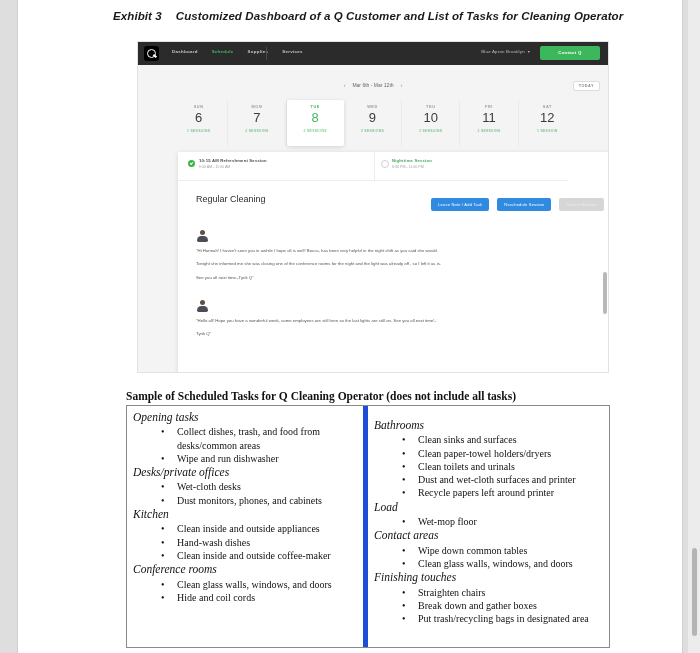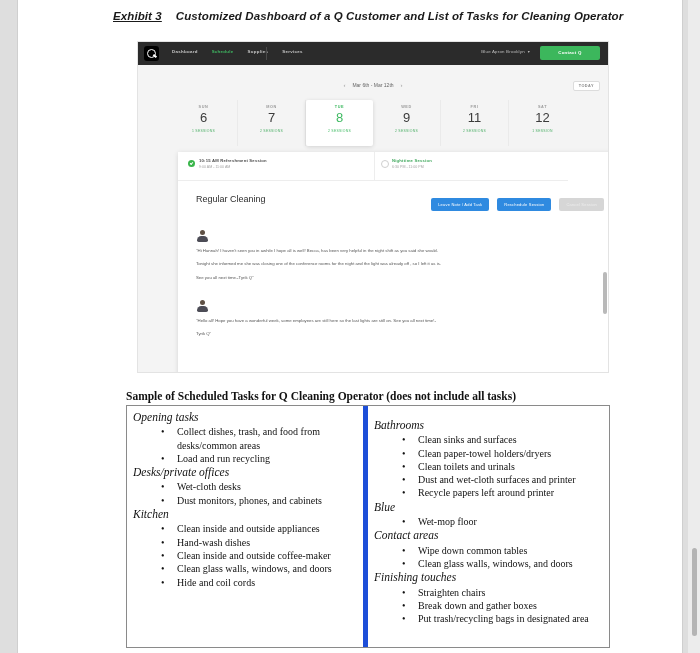--- a/index.html
+++ b/index.html
@@ -21,21 +21,21 @@
     position:absolute;right:3px;top:548px;width:5px;height:88px;background:#b4b4b4;border-radius:3px;
   }
 
   
   .exhibit-title{
     position:absolute;left:95px;top:10px;width:545px;
     font-family:"Liberation Sans", sans-serif;
     font-weight:bold;font-style:italic;font-size:11.5px;color:#1a1a1a;
     letter-spacing:.1px;
   }
-  .exhibit-title .num{margin-right:14px;text-decoration:underline;}
+  .exhibit-title .num{margin-right:14px;}
 
   
   .shot{
     position:absolute;left:119px;top:41px;width:470px;height:330px;
     background:#f4f4f4;overflow:hidden;
     border:1px solid #e3e3e3;
   }
   .shot-inner{position:absolute;left:0;top:0;width:470px;height:330px;}
 
   .navbar{
@@ -253,20 +253,25 @@
           <div class="sess">2 SESSIONS</div>
         </div>
         <div class="day sel">
           <div class="dow">TUE</div>
           <div class="num">8</div>
           <div class="sess">2 SESSIONS</div>
         </div>
         <div class="day">
           <div class="dow">WED</div>
           <div class="num">9</div>
+          <div class="sess">2 SESSIONS</div>
+        </div>
+        <div class="day">
+          <div class="dow">THU</div>
+          <div class="num">10</div>
           <div class="sess">2 SESSIONS</div>
         </div>
         <div class="day">
           <div class="dow">FRI</div>
           <div class="num">11</div>
           <div class="sess">2 SESSIONS</div>
         </div>
         <div class="day">
           <div class="dow">SAT</div>
           <div class="num">12</div>
@@ -326,57 +331,58 @@
   </div>
 
   <div class="tbl-title">Sample of Scheduled Tasks for Q Cleaning Operator (does not include all tasks)</div>
 
   <div class="tbl">
     <div class="col left">
 
       <div class="grp">Opening tasks</div>
       <ul class="items">
         <li>Collect dishes, trash, and food from desks/common areas</li>
-        <li>Load and run recycling</li>
+        <li>Wipe and run dishwasher</li>
       </ul>
 
       <div class="grp">Desks/private offices</div>
       <ul class="items">
         <li>Wet-cloth desks</li>
         <li>Dust monitors, phones, and cabinets</li>
       </ul>
 
       <div class="grp">Kitchen</div>
       <ul class="items">
         <li>Clean inside and outside appliances</li>
         <li>Hand-wash dishes</li>
         <li>Clean inside and outside coffee-maker</li>
       </ul>
 
+      <div class="grp">Conference rooms</div>
       <ul class="items">
         <li>Clean glass walls, windows, and doors</li>
         <li>Hide and coil cords</li>
       </ul>
     </div>
 
     <div class="col right">
 
       <div class="grp">Bathrooms</div>
       <ul class="items">
         <li>Clean sinks and surfaces</li>
         <li>Clean paper-towel holders/dryers</li>
         <li>Clean toilets and urinals</li>
       </ul>
 
       <ul class="items">
         <li>Dust and wet-cloth surfaces and printer</li>
         <li>Recycle papers left around printer</li>
       </ul>
 
-      <div class="grp">Blue</div>
+      <div class="grp">Load</div>
       <ul class="items">
         <li>Wet-mop floor</li>
       </ul>
 
       <div class="grp">Contact areas</div>
       <ul class="items">
         <li>Wipe down common tables</li>
         <li>Clean glass walls, windows, and doors</li>
       </ul>
 

